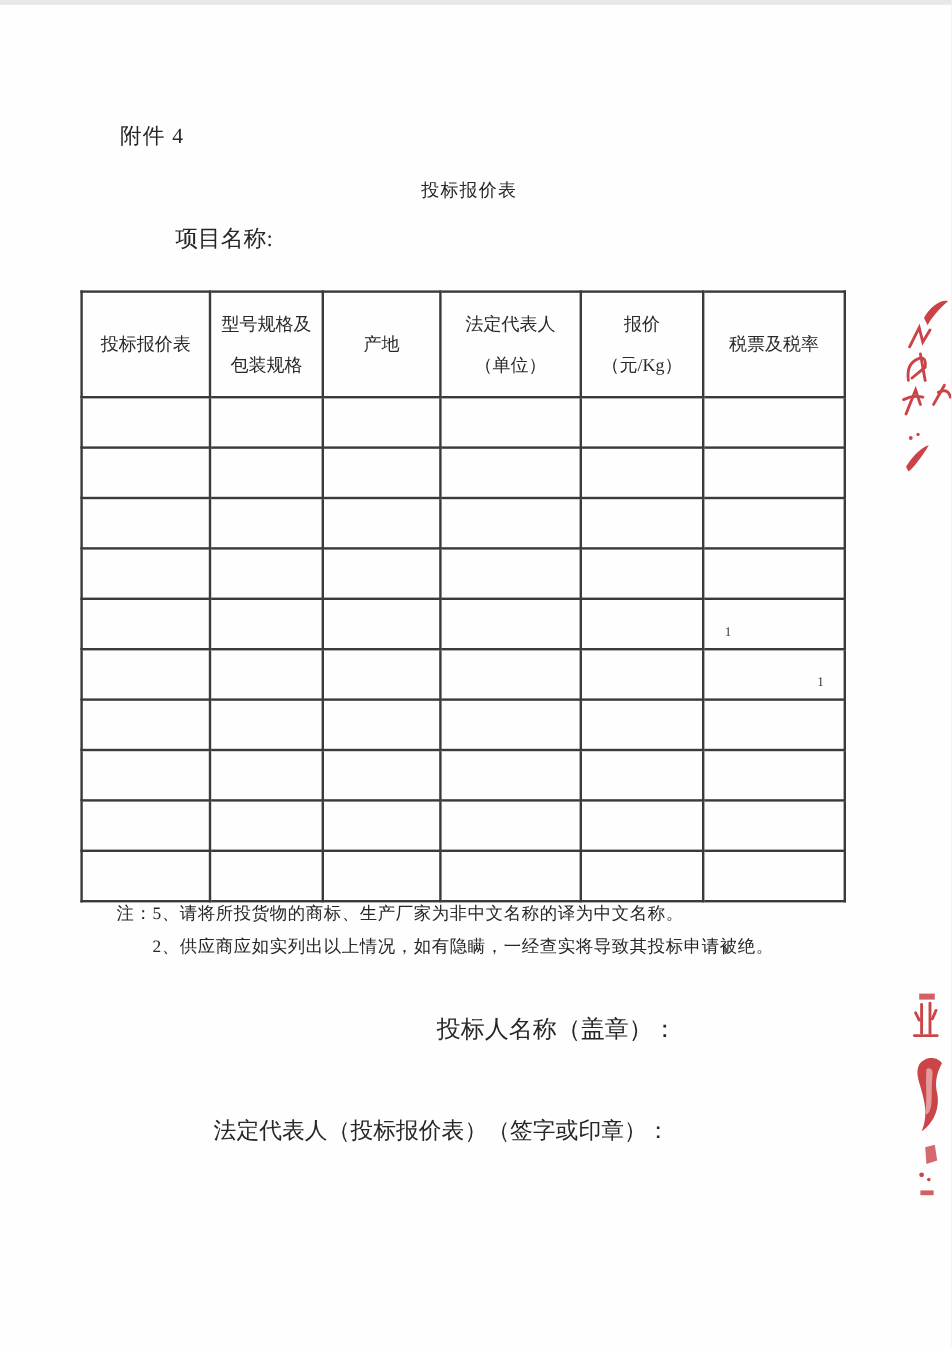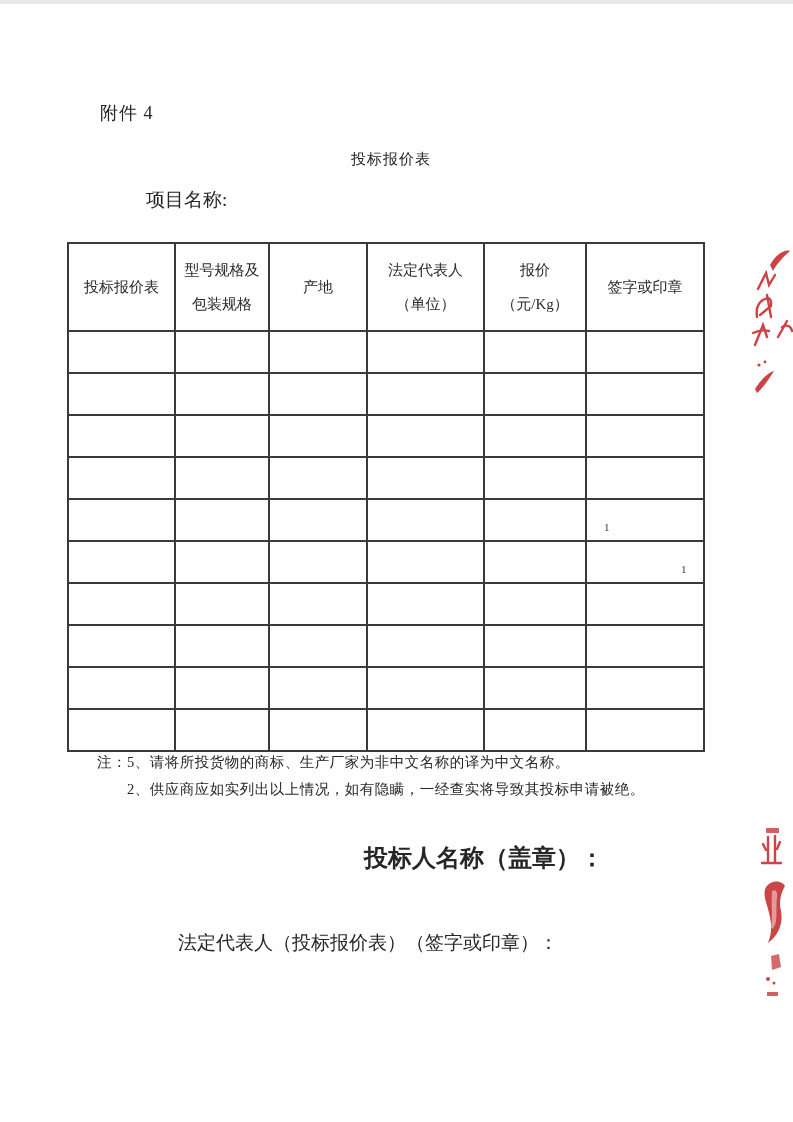--- a/index.html
+++ b/index.html
@@ -57,21 +57,21 @@
   .note-line1{
     position:absolute;left:97px;top:749px;
     font-size:14.5px;line-height:19px;letter-spacing:0.5px;
   }
   .note-line2{
     position:absolute;left:127px;top:776px;
     font-size:14.5px;line-height:19px;letter-spacing:0.5px;
   }
   .bidder-label{
     position:absolute;left:364px;top:842px;
-    font-size:24px;line-height:25px;font-weight:bold;
+    font-size:20px;line-height:25px;
   }
   .legalrep-label{
     position:absolute;left:178px;top:927px;
     font-size:19px;line-height:24px;
   }
   .ink-svg{position:absolute;left:745px;top:235px;width:48px;height:165px;}
   .stamp-svg{position:absolute;left:750px;top:815px;width:43px;height:195px;}
   .scan-speck{
     position:absolute;left:603px;top:786px;
     width:4px;height:4px;border-radius:50%;
@@ -123,21 +123,21 @@
             </div>
           </th>
           <th>
             <div class="hlines">
               <span>报价</span>
               <span>（元/Kg）</span>
             </div>
           </th>
           <th>
             <div class="hlines">
-              <span>签字或印章</span>
+              <span>税票及税率</span>
             </div>
           </th>
         </tr>
       </thead>
     <tbody>
         <tr>
           <td></td>
           <td></td>
           <td></td>
           <td></td>

